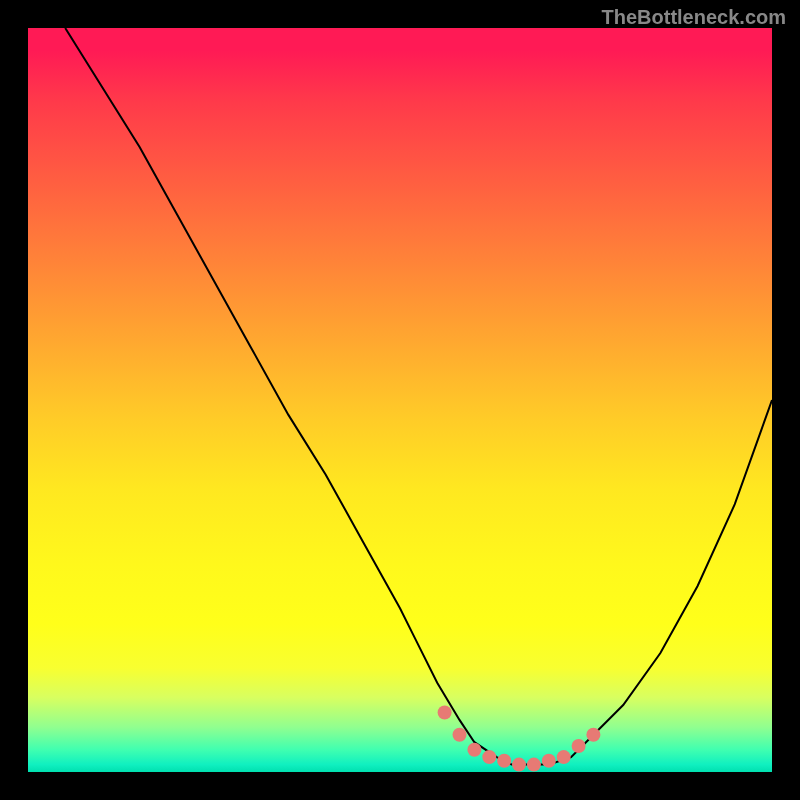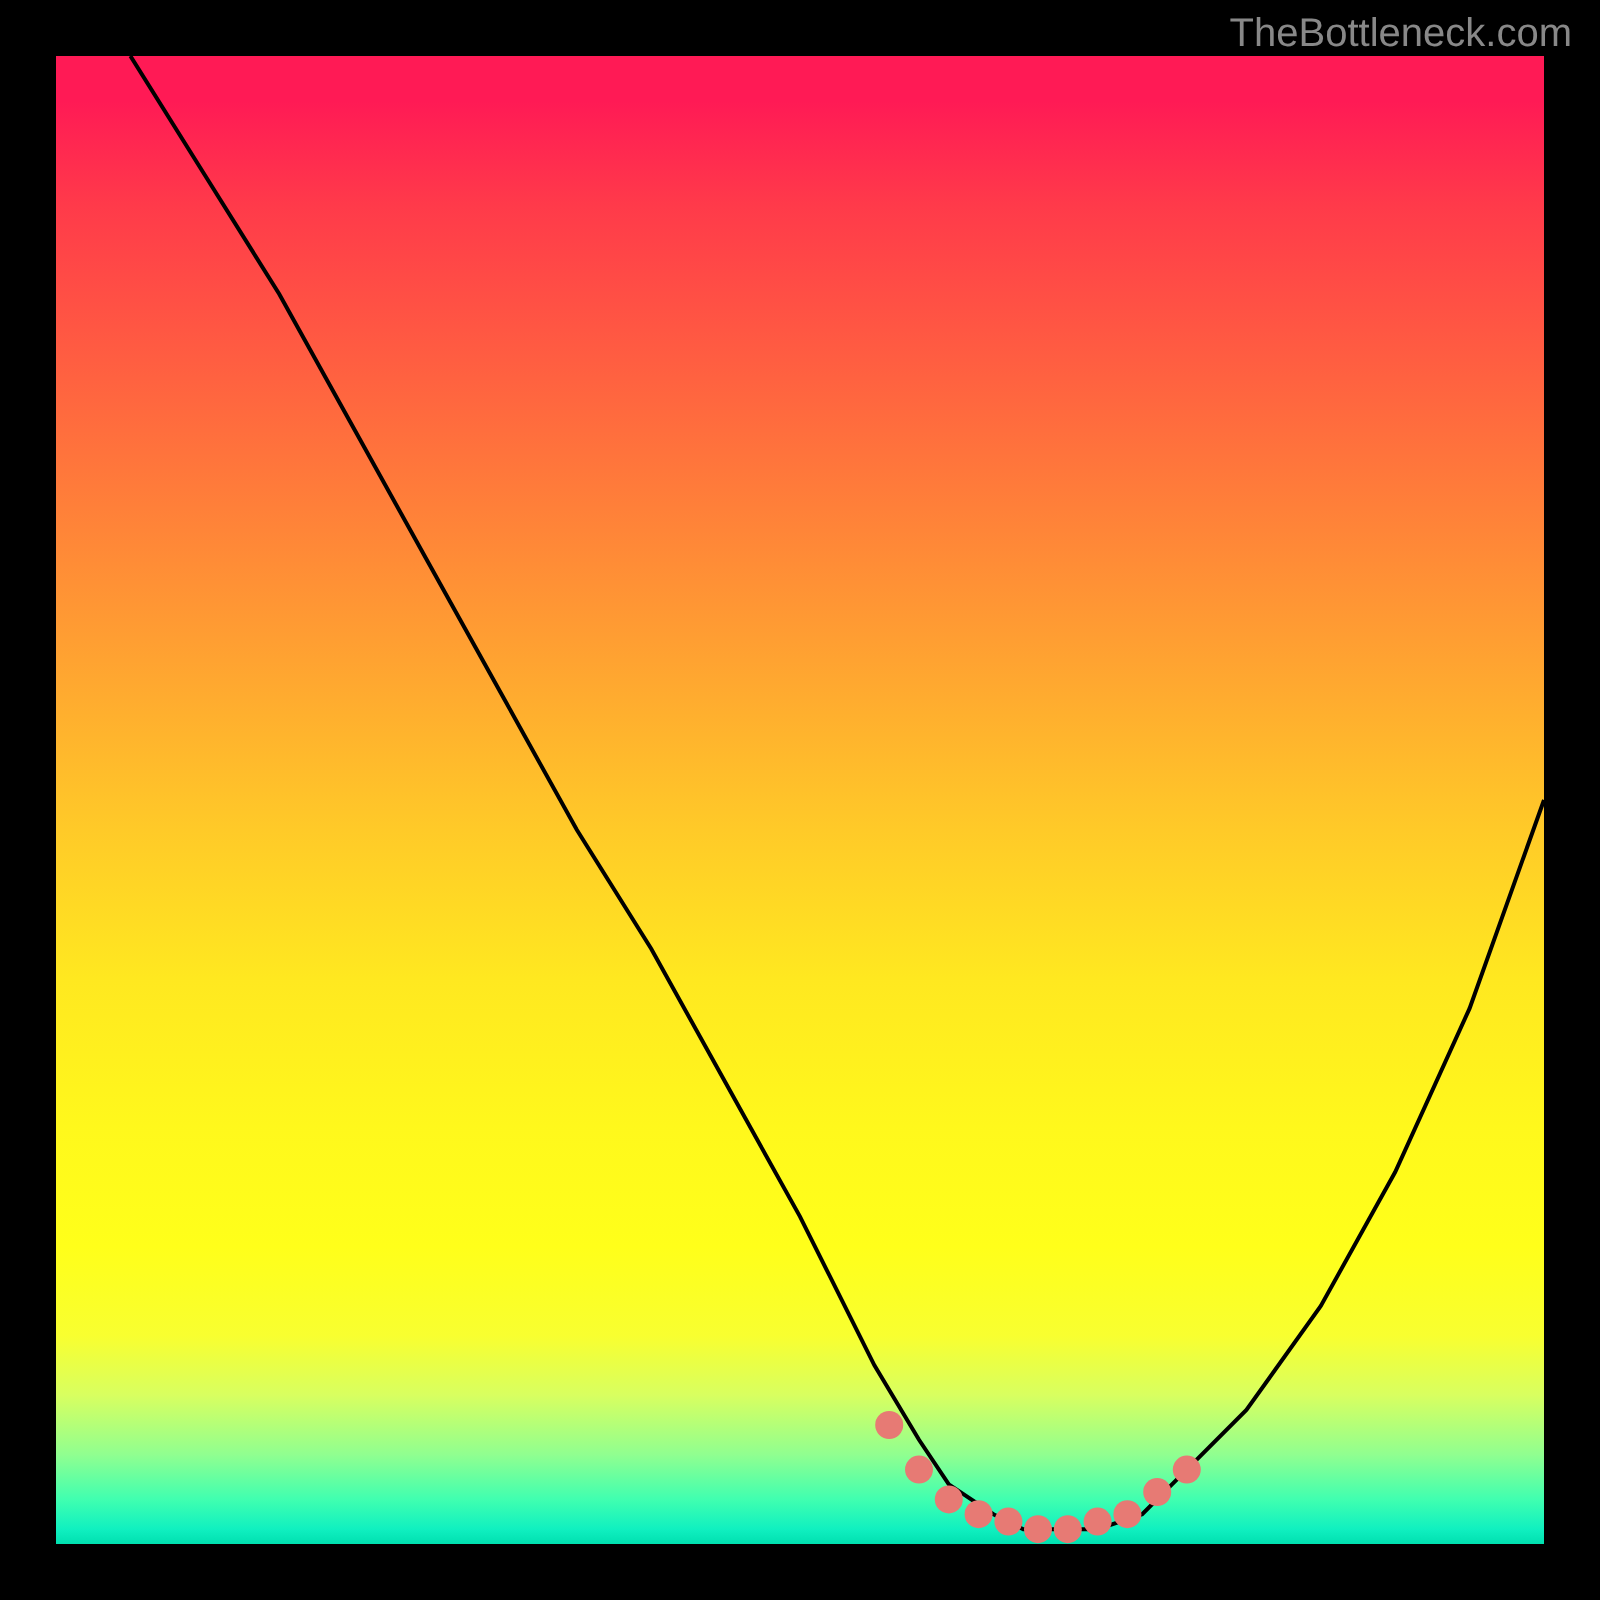--- a/index.html
+++ b/index.html
@@ -9,21 +9,21 @@
     background: #000;
     position: relative;
     font-family: Arial, sans-serif;
   }
   .watermark {
     position: absolute;
     top: 6px;
     right: 14px;
     color: #888;
     font-size: 20px;
-    font-weight: normal;
+    font-weight: bold;
     z-index: 10;
   }
   .plot-area {
     position: absolute;
     left: 28px;
     top: 28px;
     width: 744px;
     height: 744px;
     overflow: hidden;
   }

